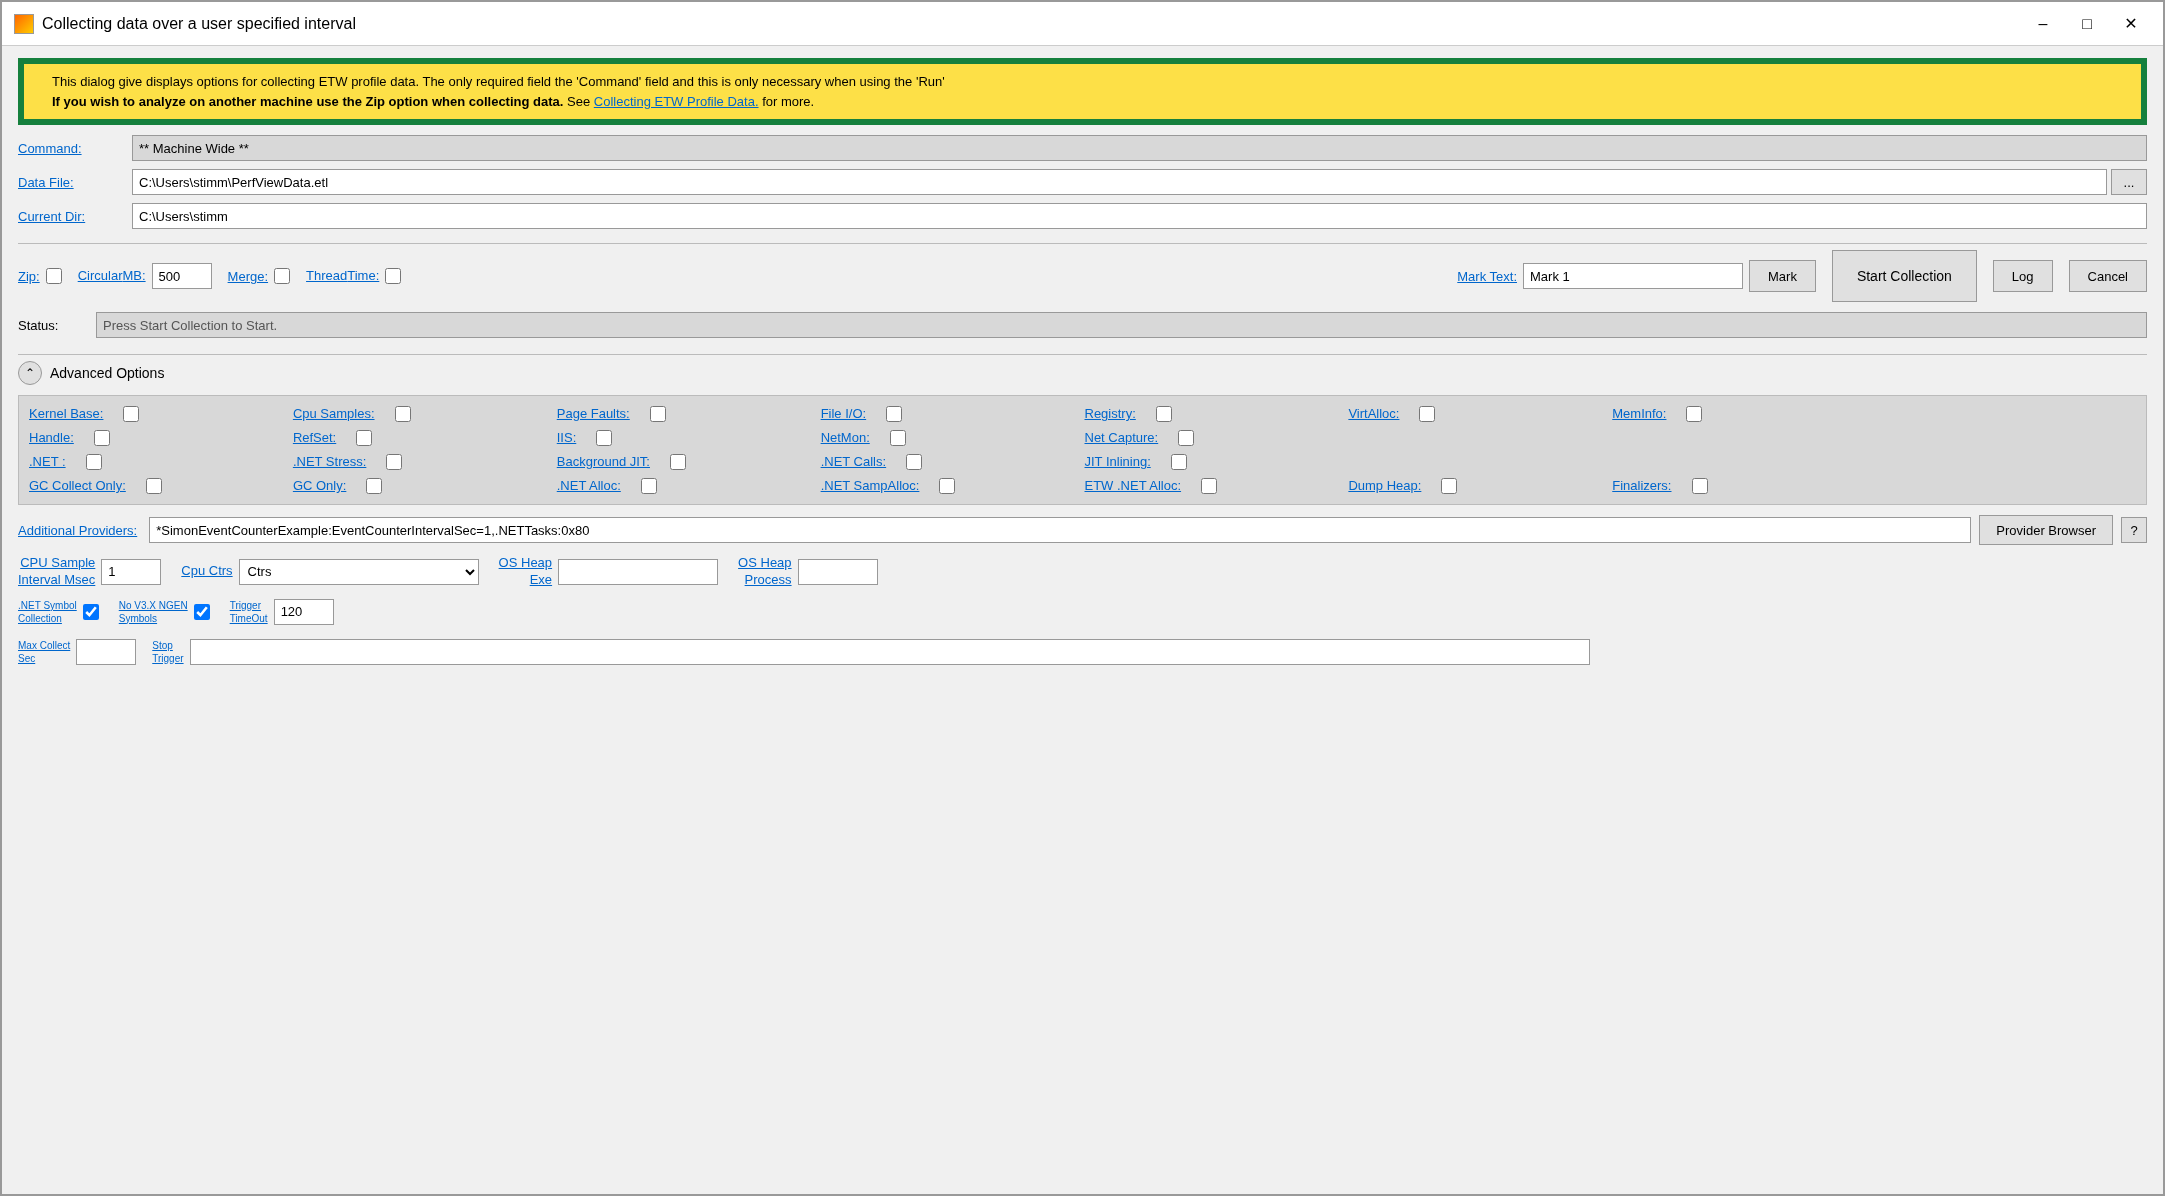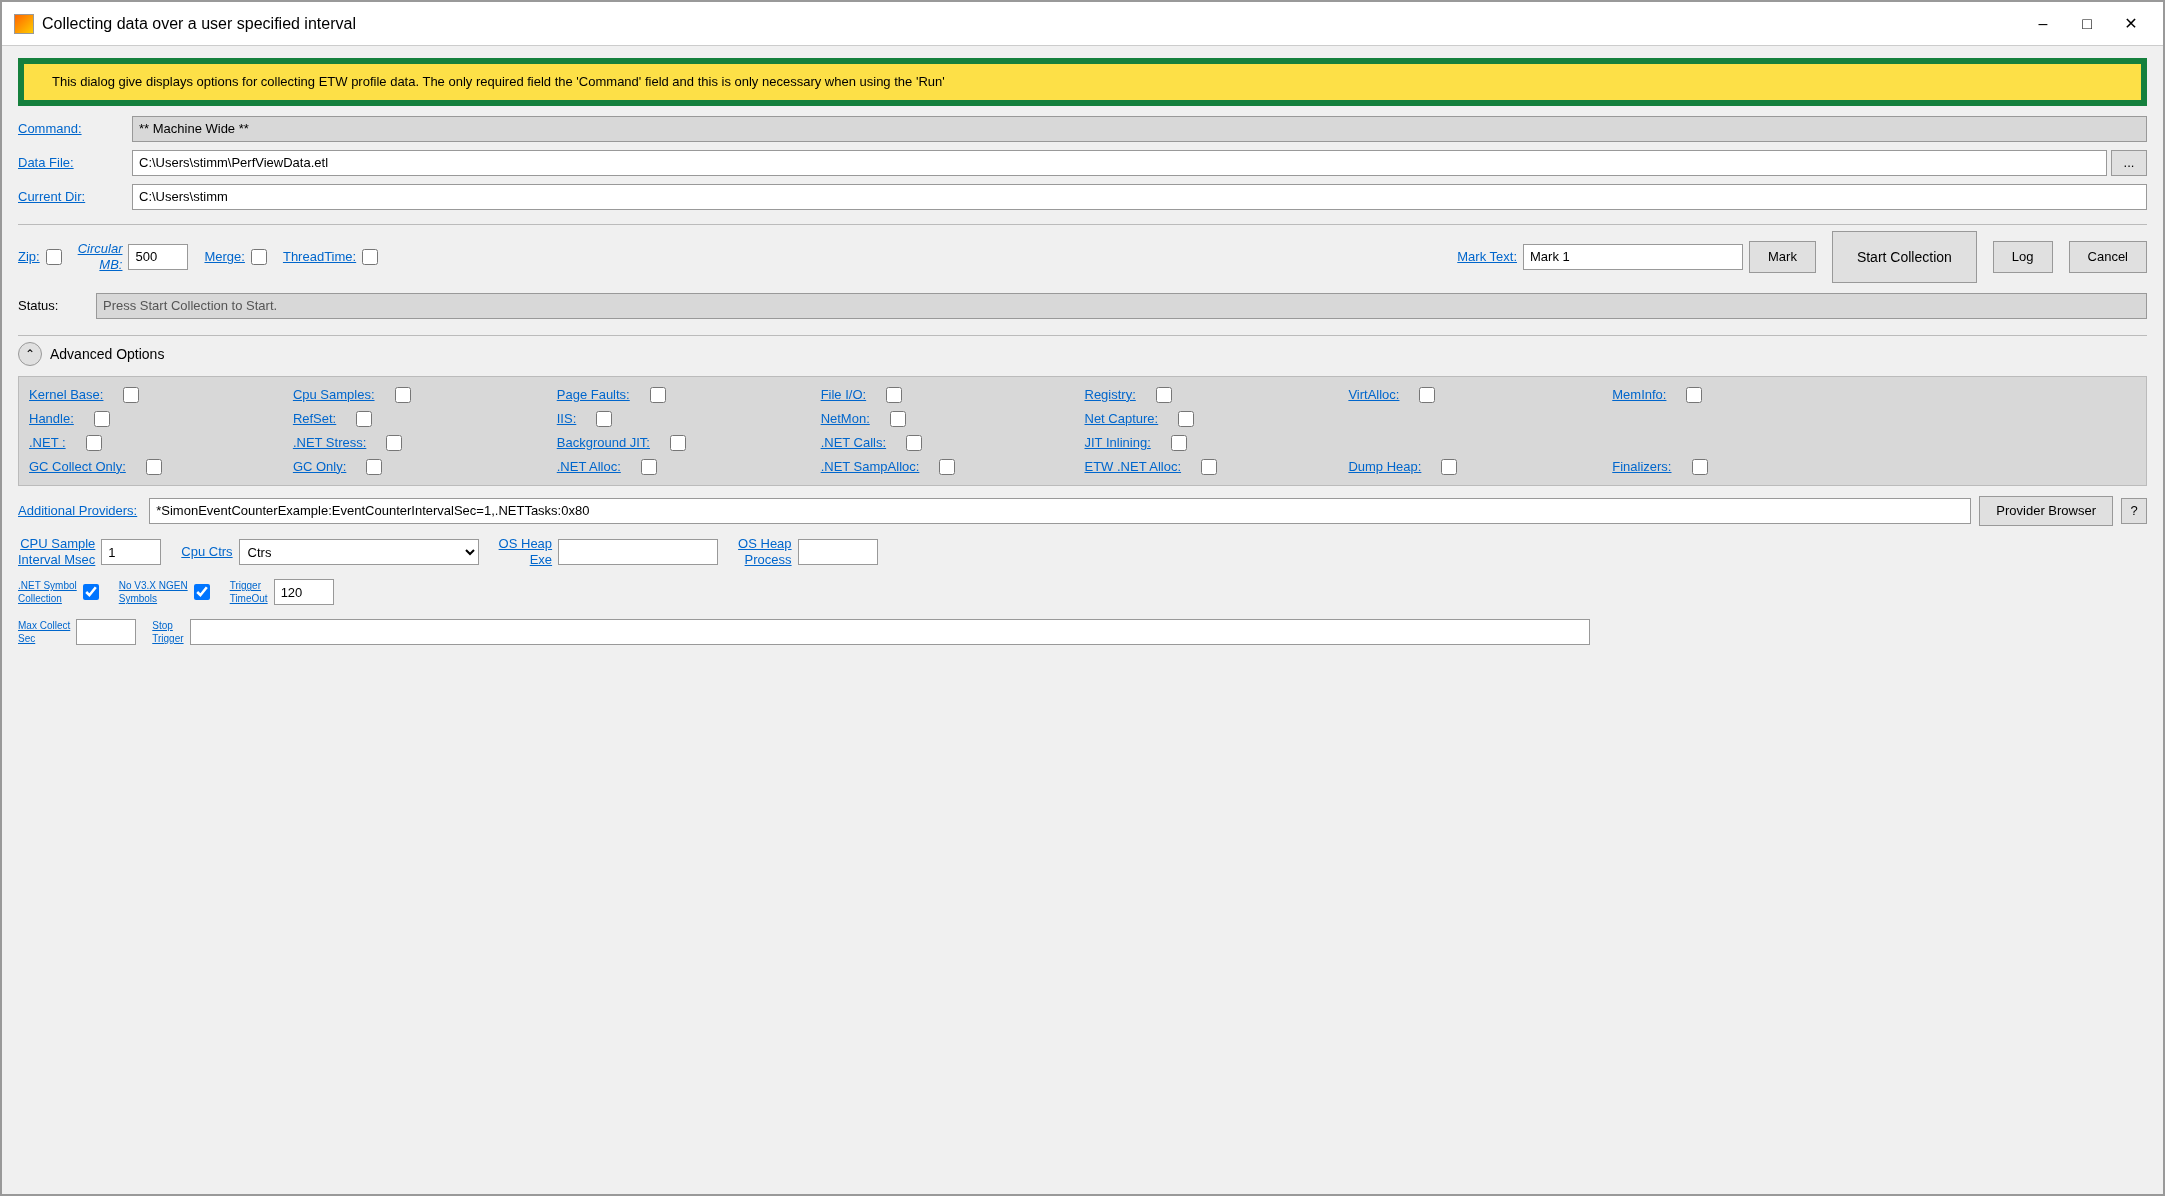--- a/index.html
+++ b/index.html
@@ -355,20 +355,26 @@
       <button class="title-bar-btn close">✕</button>
     </div>
   </div>
 
   <div class="content">
 
     <div class="info-bar">
       <div>
         <span>This dialog give displays options for collecting ETW profile data. The only required field the 'Command' field and this is only necessary when using the 'Run'</span>
       </div>
+      <div>
+        <span class="info-bold">If you wish to analyze on another machine use the Zip option when collecting data.</span>
+        <span> See </span>
+        <a>Collecting ETW Profile Data.</a>
+        <span> for more.</span>
+      </div>
     </div>
 
     <div class="form-row">
       <span class="field-label">Command:</span>
       <input type="text" class="full-width-input" style="margin-left: 4px; background: rgb(216, 216, 216);" value="** Machine Wide **">
     </div>
 
     <div class="form-row">
       <span class="field-label">Data File:</span>
       <input type="text" class="full-width-input" style="margin-left: 4px;" value="C:\Users\stimm\PerfViewData.etl">
@@ -381,21 +387,21 @@
     </div>
 
     <hr class="separator">
 
     <div class="toolbar-row">
       <div class="toolbar-group">
         <span class="toolbar-label">Zip:</span>
         <input type="checkbox" style="">
       </div>
       <div class="toolbar-group">
-        <span class="toolbar-label" style="display:inline-flex; flex-direction:column; align-items:flex-end; line-height:1.2;font-style:italic;">
+        <span class="toolbar-label" style="display:inline-flex; flex-direction:row; align-items:flex-end; line-height:1.2;">
           <span>Circular</span>
           <span>MB:</span>
         </span>
         <input type="text" class="num-input" style="width: 60px;" value="500">
       </div>
       <div class="toolbar-group">
         <span class="toolbar-label">Merge:</span>
         <input type="checkbox" style="">
       </div>
       <div class="toolbar-group">

